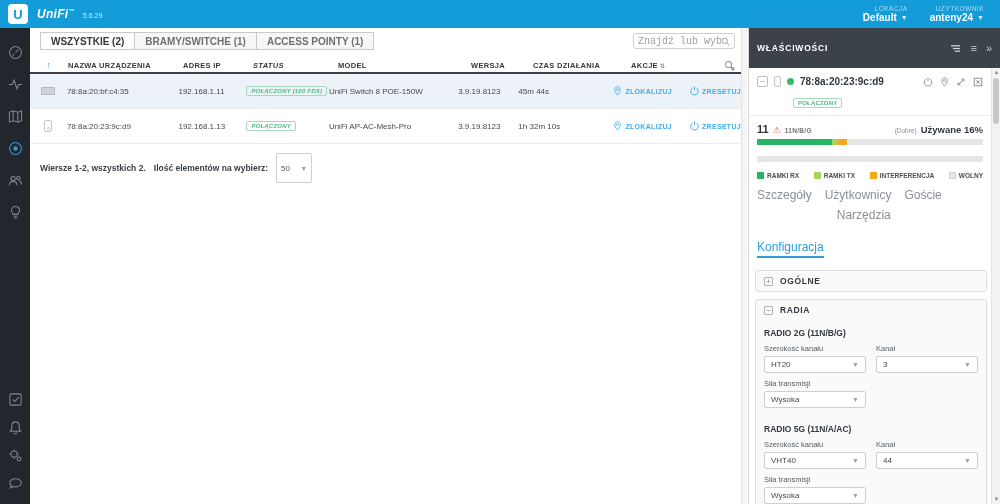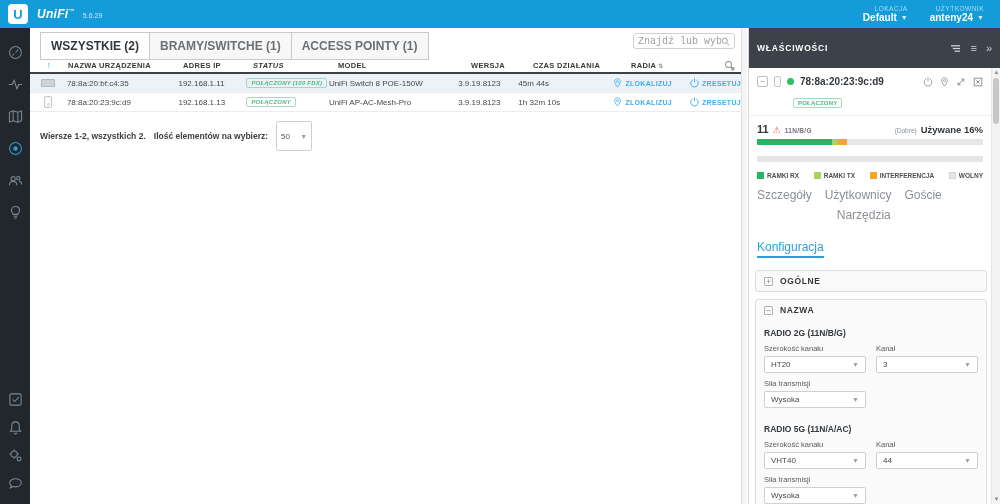--- a/index.html
+++ b/index.html
@@ -31,23 +31,23 @@
   .side-icon svg { stroke:#7f8a93; fill:none; stroke-width:1.1; }
   .side-icon.active svg { stroke:#2f9fd8; }
 
   
   .main { position:absolute; left:30px; top:28px; width:711px; height:476px; background:#fff; }
   .main-scrollstrip { position:absolute; left:741px; top:28px; width:6px; height:476px;
     background:#f4f4f4; border-left:1px solid #e2e2e2; }
 
   .tabs-row { position:relative; height:24px; margin-top:4px; }
   .tabs { display:flex; margin-left:10px; }
-  .tab { height:28px; padding:0 10px; display:flex; align-items:center;
+  .tab { height:18px; padding:0 10px; display:flex; align-items:center;
     border:1px solid #c9c9c9; border-left-width:0; background:#f7f7f7;
-    font-size:12px; font-weight:bold; color:#6b7075; cursor:pointer; }
+    font-size:10px; font-weight:bold; color:#6b7075; cursor:pointer; }
   .tab:first-child { border-left-width:1px; }
   .tab.active { background:#ffffff; color:#33383d; }
   .search-box { position:absolute; right:6px; top:1px; width:102px; height:16px;
     border:1px solid #cfcfcf; border-radius:3px; background:#fff;
     display:flex; align-items:center; padding:0 4px; }
   .search-box input { border:none; outline:none; flex:1; font-size:10px;
     font-family:Liberation Mono, monospace; color:#555; min-width:0; background:transparent; }
   .search-box input::placeholder { color:#9aa0a5; }
 
   
@@ -55,21 +55,21 @@
   .tbl-header { display:flex; align-items:center; height:16px;
     border-bottom:2px solid #3c4146; position:relative; }
   .th { font-size:7.5px; font-weight:bold; color:#33383d; letter-spacing:0.3px; }
   .c-icon { width:38px; display:flex; justify-content:center; }
   .c-name { width:115px; } .c-ip { width:70px; } .c-status { width:85px;font-style:italic; }
   .c-model { width:125px; } .c-ver { width:62px;margin-left:8px; } .c-up { width:98px; }
   .c-act { flex:1; }
   .sort-arrow { color:#41aee9; font-size:9px; }
   .hdr-sort-mini { color:#9aa0a5; font-size:6px; margin-left:2px; }
   .tbl-gear { position:absolute; right:6px; top:2px; cursor:pointer; }
-  .row { display:flex; align-items:center; height:19px; border-bottom:1px solid #ececec;
+  .row { display:flex; align-items:center; height:35px; border-bottom:1px solid #ececec;
     font-size:8px; color:#44494e; cursor:pointer; }
   .row.alt { background:#ecf2f7; }
   .badge { display:inline-block; border:1px solid #a5d9bf; color:#49ba80;
     font-size:6px; font-weight:bold; border-radius:2px; padding:1px 4px; letter-spacing:0.2px; }
   .dev-switch { width:14px; height:8px; background:#cfd3d6; border:1px solid #b2b7ba; border-radius:1px; }
   .dev-ap { width:8px; height:12px; background:#fdfdfd; border:1px solid #c2c6c9; border-radius:2px;
     display:flex; align-items:flex-end; justify-content:center; }
   .dev-ap i { width:3px; height:3px; border:1px solid #c2c6c9; border-radius:50%; margin-bottom:1px; }
   .act-link { display:inline-flex; align-items:center; gap:3px; color:#41aee9;
     font-size:7px; font-weight:bold; letter-spacing:0.3px; cursor:pointer; }
@@ -270,21 +270,21 @@
     <div class="tbl-header">
       <div class="th c-icon">
           <span class="sort-arrow">↑</span>
         </div>
       <div class="th c-name">NAZWA URZĄDZENIA</div>
       <div class="th c-ip">ADRES IP</div>
       <div class="th c-status">STATUS</div>
       <div class="th c-model">MODEL</div>
       <div class="th c-ver">WERSJA</div>
       <div class="th c-up">CZAS DZIAŁANIA</div>
-      <div class="th c-act"><span>RADIA</span><span class="hdr-sort-mini">⇅</span></div>
+      <div class="th c-act"><span>AKCJE</span><span class="hdr-sort-mini">⇅</span></div>
       <div class="tbl-gear">
         <svg width="11" height="11" viewBox="0 0 12 12" style="stroke:#8a9299;fill:none;stroke-width:1.1">
             <circle cx="5" cy="5" r="3.3"></circle>
             <line x1="7.5" y1="7.5" x2="10.3" y2="10.3"></line>
             <circle cx="9.7" cy="9.7" r="1.4"></circle>
           </svg>
       </div>
     </div>
 
     <div class="row alt">
@@ -465,21 +465,21 @@
       <div class="section">
         <div class="sec-head">
           <span class="sec-toggle">+</span>
           <span class="sec-label">OGÓLNE</span>
         </div>
       </div>
 
       <div class="section">
         <div class="sec-head">
           <span class="sec-toggle">−</span>
-          <span class="sec-label">NAZWA</span>
+          <span class="sec-label">RADIA</span>
         </div>
         <div class="sec-content">
           <div class="radio-title">RADIO 2G (11N/B/G)</div>
           <div class="field-grid">
             <div>
               <div class="f-label">Szerokość kanału</div>
               <div class="select">
                 <span>HT20</span>
                   <span class="sel-chev">▼</span>
               </div>

